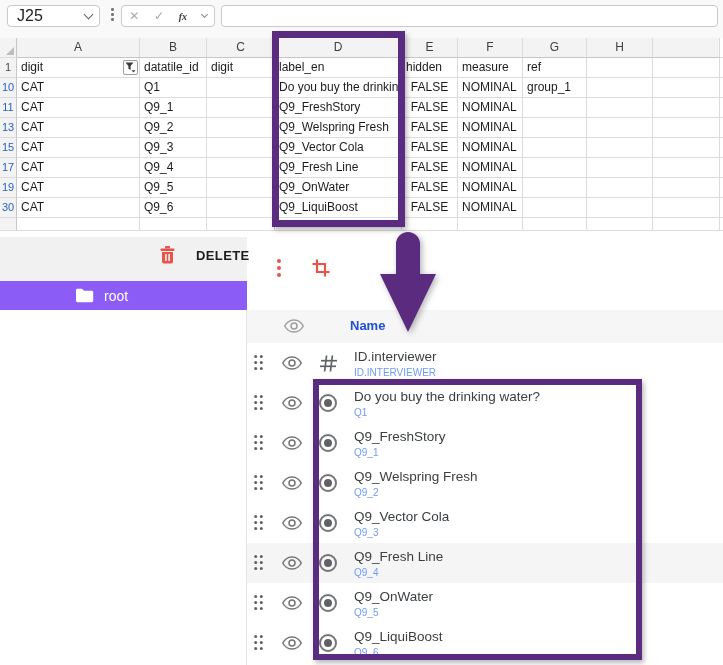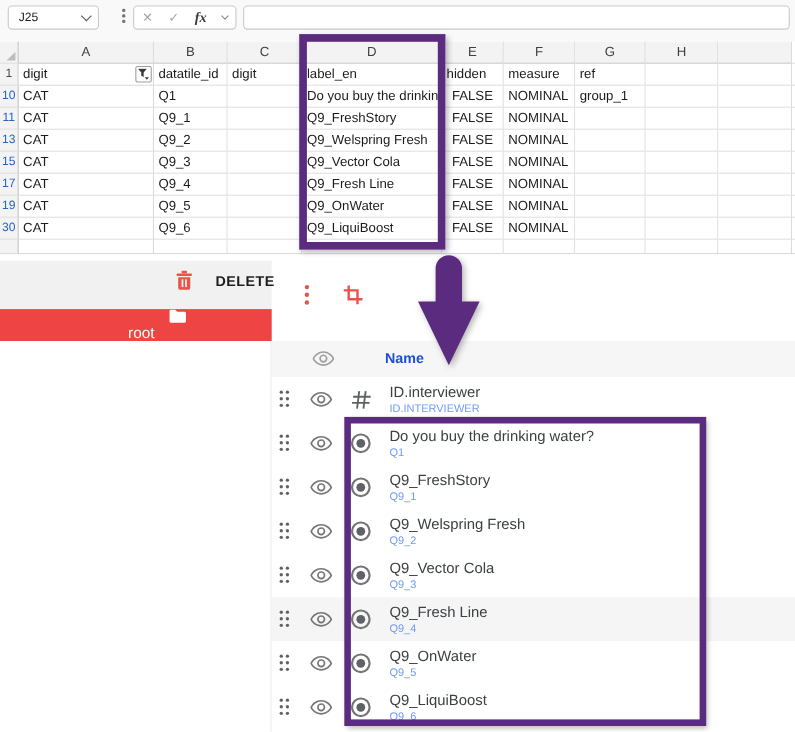--- a/index.html
+++ b/index.html
@@ -5,36 +5,36 @@
   * { margin:0; padding:0; box-sizing:border-box; }
   html,body { width:723px; height:665px; }
   body {
     position:relative; overflow:hidden; background:#fff;
     font-family:"Liberation Sans", sans-serif; color:#1b1b1b;
   }
   .abs { position:absolute; }
 
   
   #formulabar { left:0; top:0; width:723px; height:38px; background:#f9f9f9; }
-  .namebox { position:absolute; left:7px; top:5px; width:83px; height:22px; background:#fff;
+  .namebox { position:absolute; left:7px; top:5px; width:93px; height:22px; background:#fff;
     border:1px solid #c9c9c9; border-radius:4px; display:flex; align-items:center;
-    padding:0 7px 0 9px; font-size:11px; color:#222; }
+    padding:0 7px 0 9px; font-size:16px; color:#222; }
   .namebox .lbl { flex:1; }
   .chev { width:7px; height:7px; border-right:1.6px solid #5f6368; border-bottom:1.6px solid #5f6368;
     transform:rotate(45deg); margin-top:-3px; display:inline-block; }
   .chev.sm { width:5px; height:5px; border-color:#8a8a8a; }
   .kebabsep { position:absolute; left:111px; top:8px; display:flex; flex-direction:column; gap:2.5px; }
   .kebabsep i { width:2.5px; height:2.5px; border-radius:50%; background:#767676; }
   .fxgroup { position:absolute; left:121px; top:5px; width:94px; height:22px; background:#fff;
     border:1px solid #c9c9c9; border-radius:4px; display:flex; align-items:center;
     justify-content:space-around; }
   .fxgroup .x { color:#a8a8a8; font-size:12px; }
   .fxgroup .ck { color:#a8a8a8; font-size:12px; }
   .fxgroup .fx { font-family:"Liberation Serif", serif; font-style:italic; font-weight:bold;
-    font-size:13px; color:#3a3a3a; }
+    font-size:10px; color:#3a3a3a; }
   .fbarinput { position:absolute; left:221px; top:5px; width:497px; height:22px; background:#fff;
     border:1px solid #c9c9c9; border-radius:4px; font-size:12px; padding:0 6px; color:#222;
     display:flex; align-items:center; }
 
   
   #sheet { left:0; top:38px; width:723px; }
   .srow { display:flex; height:20px; }
   .srow.part { height:13px; }
   .cell { border-right:1px solid #dcdcdc; border-bottom:1px solid #dcdcdc; background:#fff;
     font-size:12px; line-height:19px; padding-left:4px; white-space:nowrap; overflow:hidden; }
@@ -57,22 +57,22 @@
 
   
   #lefttoolbar { left:0; top:237px; width:247px; height:44px; background:#f1f1f1; }
   .delete-btn { position:absolute; left:160px; top:246px; display:flex; align-items:center; gap:9px; }
   .delete-label { font-size:13px; font-weight:bold; letter-spacing:.4px; color:#1d1d1d;padding-left:12px; }
   .kebab-red { position:absolute; left:277px; top:259px; display:flex; flex-direction:column; gap:3px; }
   .kebab-red i { width:4px; height:4px; border-radius:50%; background:#e8544a; }
   .crop-wrap { position:absolute; left:311px; top:258px; }
 
   
-  #rootrow { left:0; top:281px; width:247px; height:29px; background:#ef4444;
-    display:flex; align-items:center;flex-direction:column; }
+  #rootrow { left:0; top:281px; width:247px; height:29px; background:#8b5cf6;
+    display:flex; align-items:center; }
   #rootrow .folder { margin-left:75px; }
   #rootrow .rlabel { margin-left:10px; color:#fff; font-size:14px; }
   #leftpanel { left:0; top:310px; width:247px; height:355px; background:#fff;
     border-right:1px solid #e4e4e4; }
 
   
   #listpanel { left:247px; top:310px; width:476px; height:355px; background:#fff; }
   .list-header { height:33px; background:#f6f6f6; position:relative; }
   .list-header .eye { position:absolute; left:37px; top:9px; }
   .list-header .nm { position:absolute; left:103px; top:8px; font-size:13px; font-weight:bold; color:#1d4ed8; }

